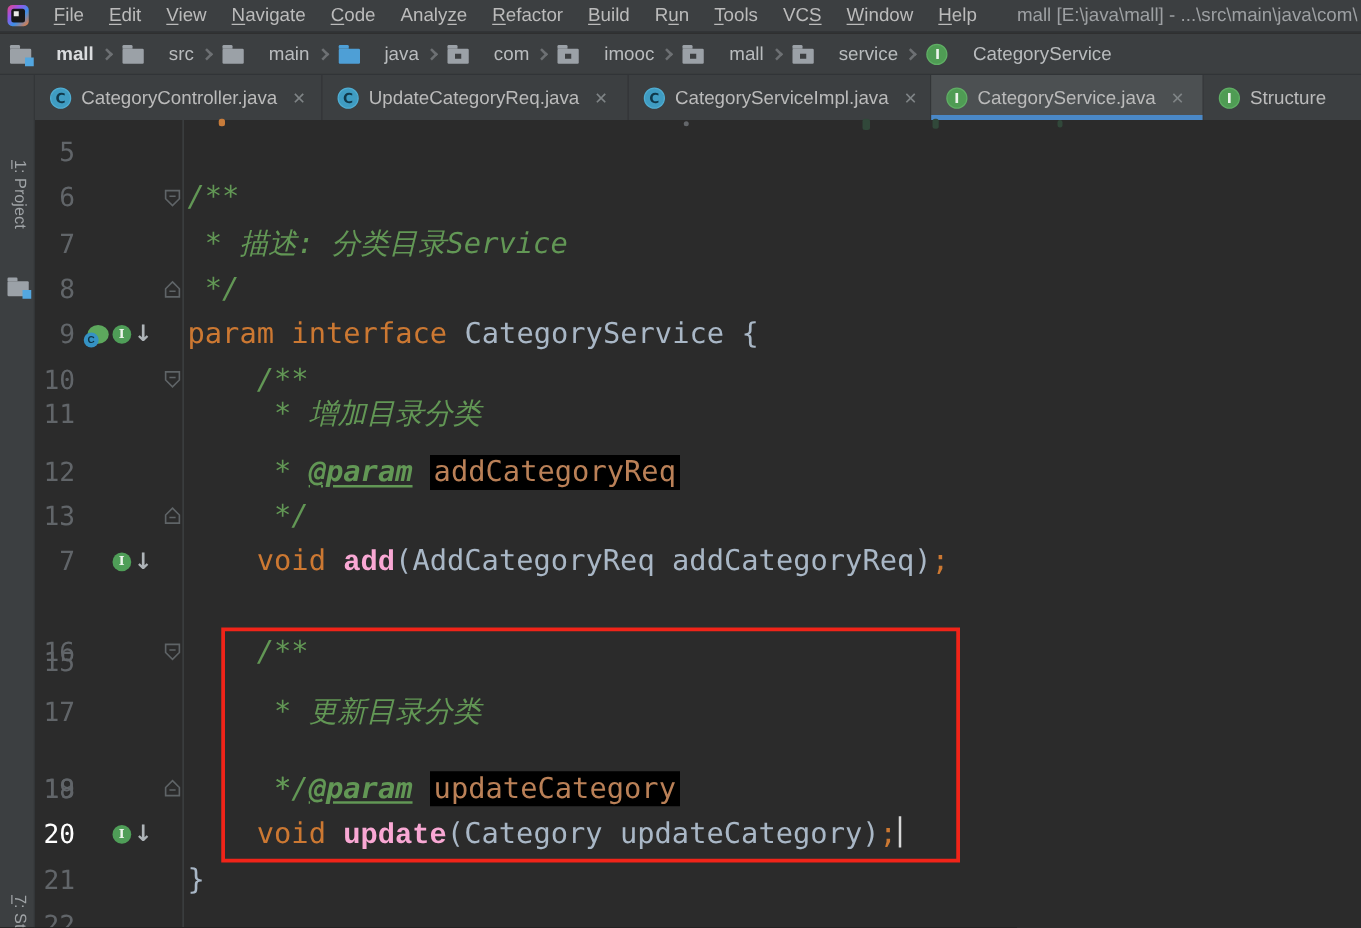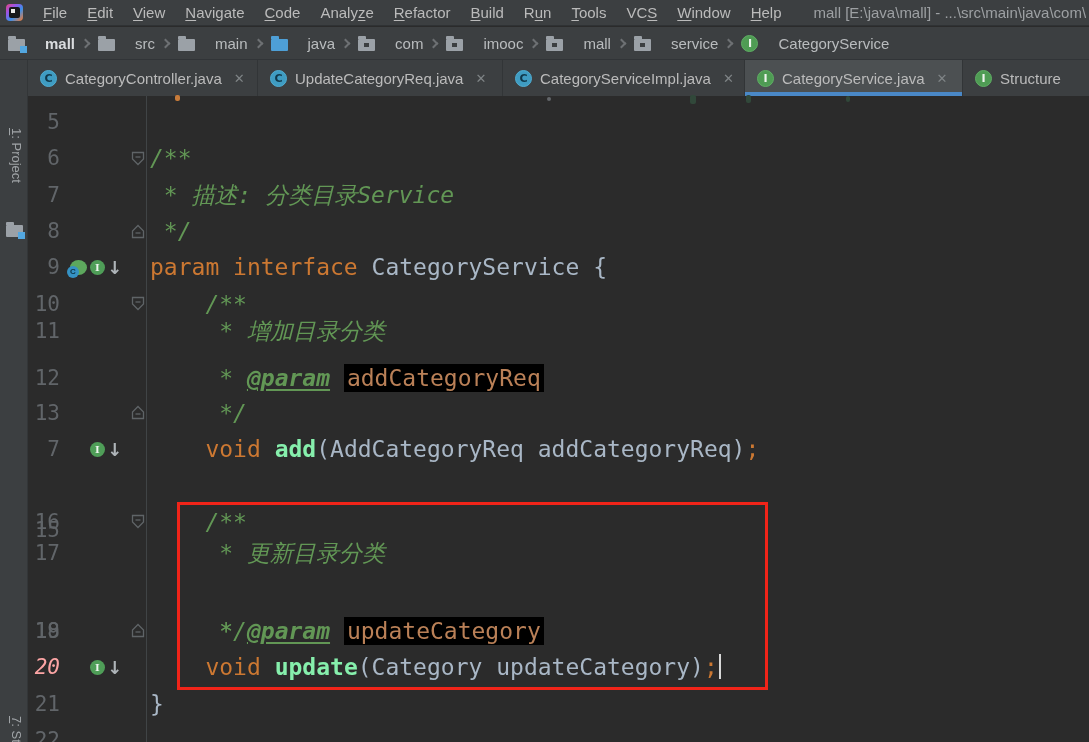--- a/index.html
+++ b/index.html
@@ -51,29 +51,29 @@
   .vlabel{position:absolute;transform:rotate(90deg);transform-origin:left top;white-space:nowrap;
     color:#A0A4A7;font-size:13px;}
   .vlabel u{text-decoration:underline;text-underline-offset:2px;}
   #stripe-folder{position:absolute;left:6px;top:162px;}
   
   #editor{position:absolute;left:28px;top:96px;right:0;bottom:0;background:#2B2B2B;overflow:hidden;}
   #gutter-sep{position:absolute;left:118px;top:0;bottom:0;width:1px;background:#404446;}
   .eline{position:absolute;left:0;right:0;height:37px;}
   .lnum{position:absolute;left:4px;top:0;width:28px;text-align:right;color:#616569;
     font-family:"DejaVu Sans Mono",monospace;font-size:21px;line-height:36px;}
-  .lnum.current{color:#fca5a5;font-style:italic;}
+  .lnum.current{color:#ffffff;}
   .gicons{position:absolute;left:38px;top:0;width:56px;height:36px;display:flex;align-items:center;justify-content:flex-end;}
   .gfold{position:absolute;left:102px;top:0;width:16px;height:36px;display:flex;align-items:center;justify-content:center;}
   .code{position:absolute;left:122px;top:0;right:0;white-space:pre;
     font-family:"DejaVu Sans Mono",monospace;font-size:23px;line-height:36px;}
   
   .s-pl{color:#A9B7C6;}
   .s-kw{color:#CC7832;}
-  .s-me{color:#86efac;font-weight:bold;}
+  .s-me{color:#f9a8d4;font-weight:bold;font-family:Liberation Mono, monospace;}
   .s-cm{color:#629755;font-style:italic;}
   .s-tag{color:#629755;font-weight:bold;font-style:italic;text-decoration:underline;text-underline-offset:3px;}
   .s-pr{color:#BA8057;background:#000000;padding:1px 3px;}
   .caret{display:inline-block;width:2px;height:25px;background:#D8D8D8;vertical-align:-4px;margin-left:1px;}
   
   .impl-circle{width:15px;height:15px;border-radius:50%;background:#4F9E58;color:#EDF5EE;font-size:10px;
     font-weight:bold;display:flex;align-items:center;justify-content:center;font-family:"DejaVu Serif",serif;}
   .impl-arrow{color:#AEB4B8;font-size:18px;font-weight:bold;line-height:15px;margin-left:2px;font-family:"DejaVu Sans",sans-serif;}
   .leaf{position:relative;width:17px;height:15px;background:#5DA85D;border-radius:60% 60% 60% 15%;margin-right:3px;}
   .leaf .cbadge{position:absolute;left:-3px;bottom:-3px;width:12px;height:12px;border-radius:50%;background:#3592C4;
@@ -284,21 +284,21 @@
         <div class="eline" style="top: 407.85px;">
           <div class="lnum">16</div>
           <div class="gfold">
             <svg width="14" height="15" viewBox="0 0 14 15">
               <polygon points="1.5,1.5 12.5,1.5 12.5,8 7,13.5 1.5,8" fill="none" stroke="#5F6467" stroke-width="1.3"></polygon>
               <line x1="4.5" x2="9.5" y1="6" y2="6" stroke="#5F6467" stroke-width="1.3"></line>
             </svg>
           </div>
           <div class="code"><span class="s-pl">    </span><span class="s-cm">/**</span></div>
         </div>
-        <div class="eline" style="top: 439px; padding-left: 12px;">
+        <div class="eline" style="top: 456px; padding-left: 12px;">
           <div class="lnum">17</div>
           <div class="code"><span class="s-cm">     * 更新目录分类</span></div>
         </div>
         <div class="eline" style="top: 480.55px; margin-top: 36px;">
           <div class="lnum">18</div>
           <div class="code"><span class="s-cm">     * </span><span class="s-tag">@param</span><span class="s-cm"> </span><span class="s-pr">updateCategory</span></div>
         </div>
         <div class="eline" style="top: 516.9px;">
           <div class="lnum">19</div>
           <div class="gfold">

